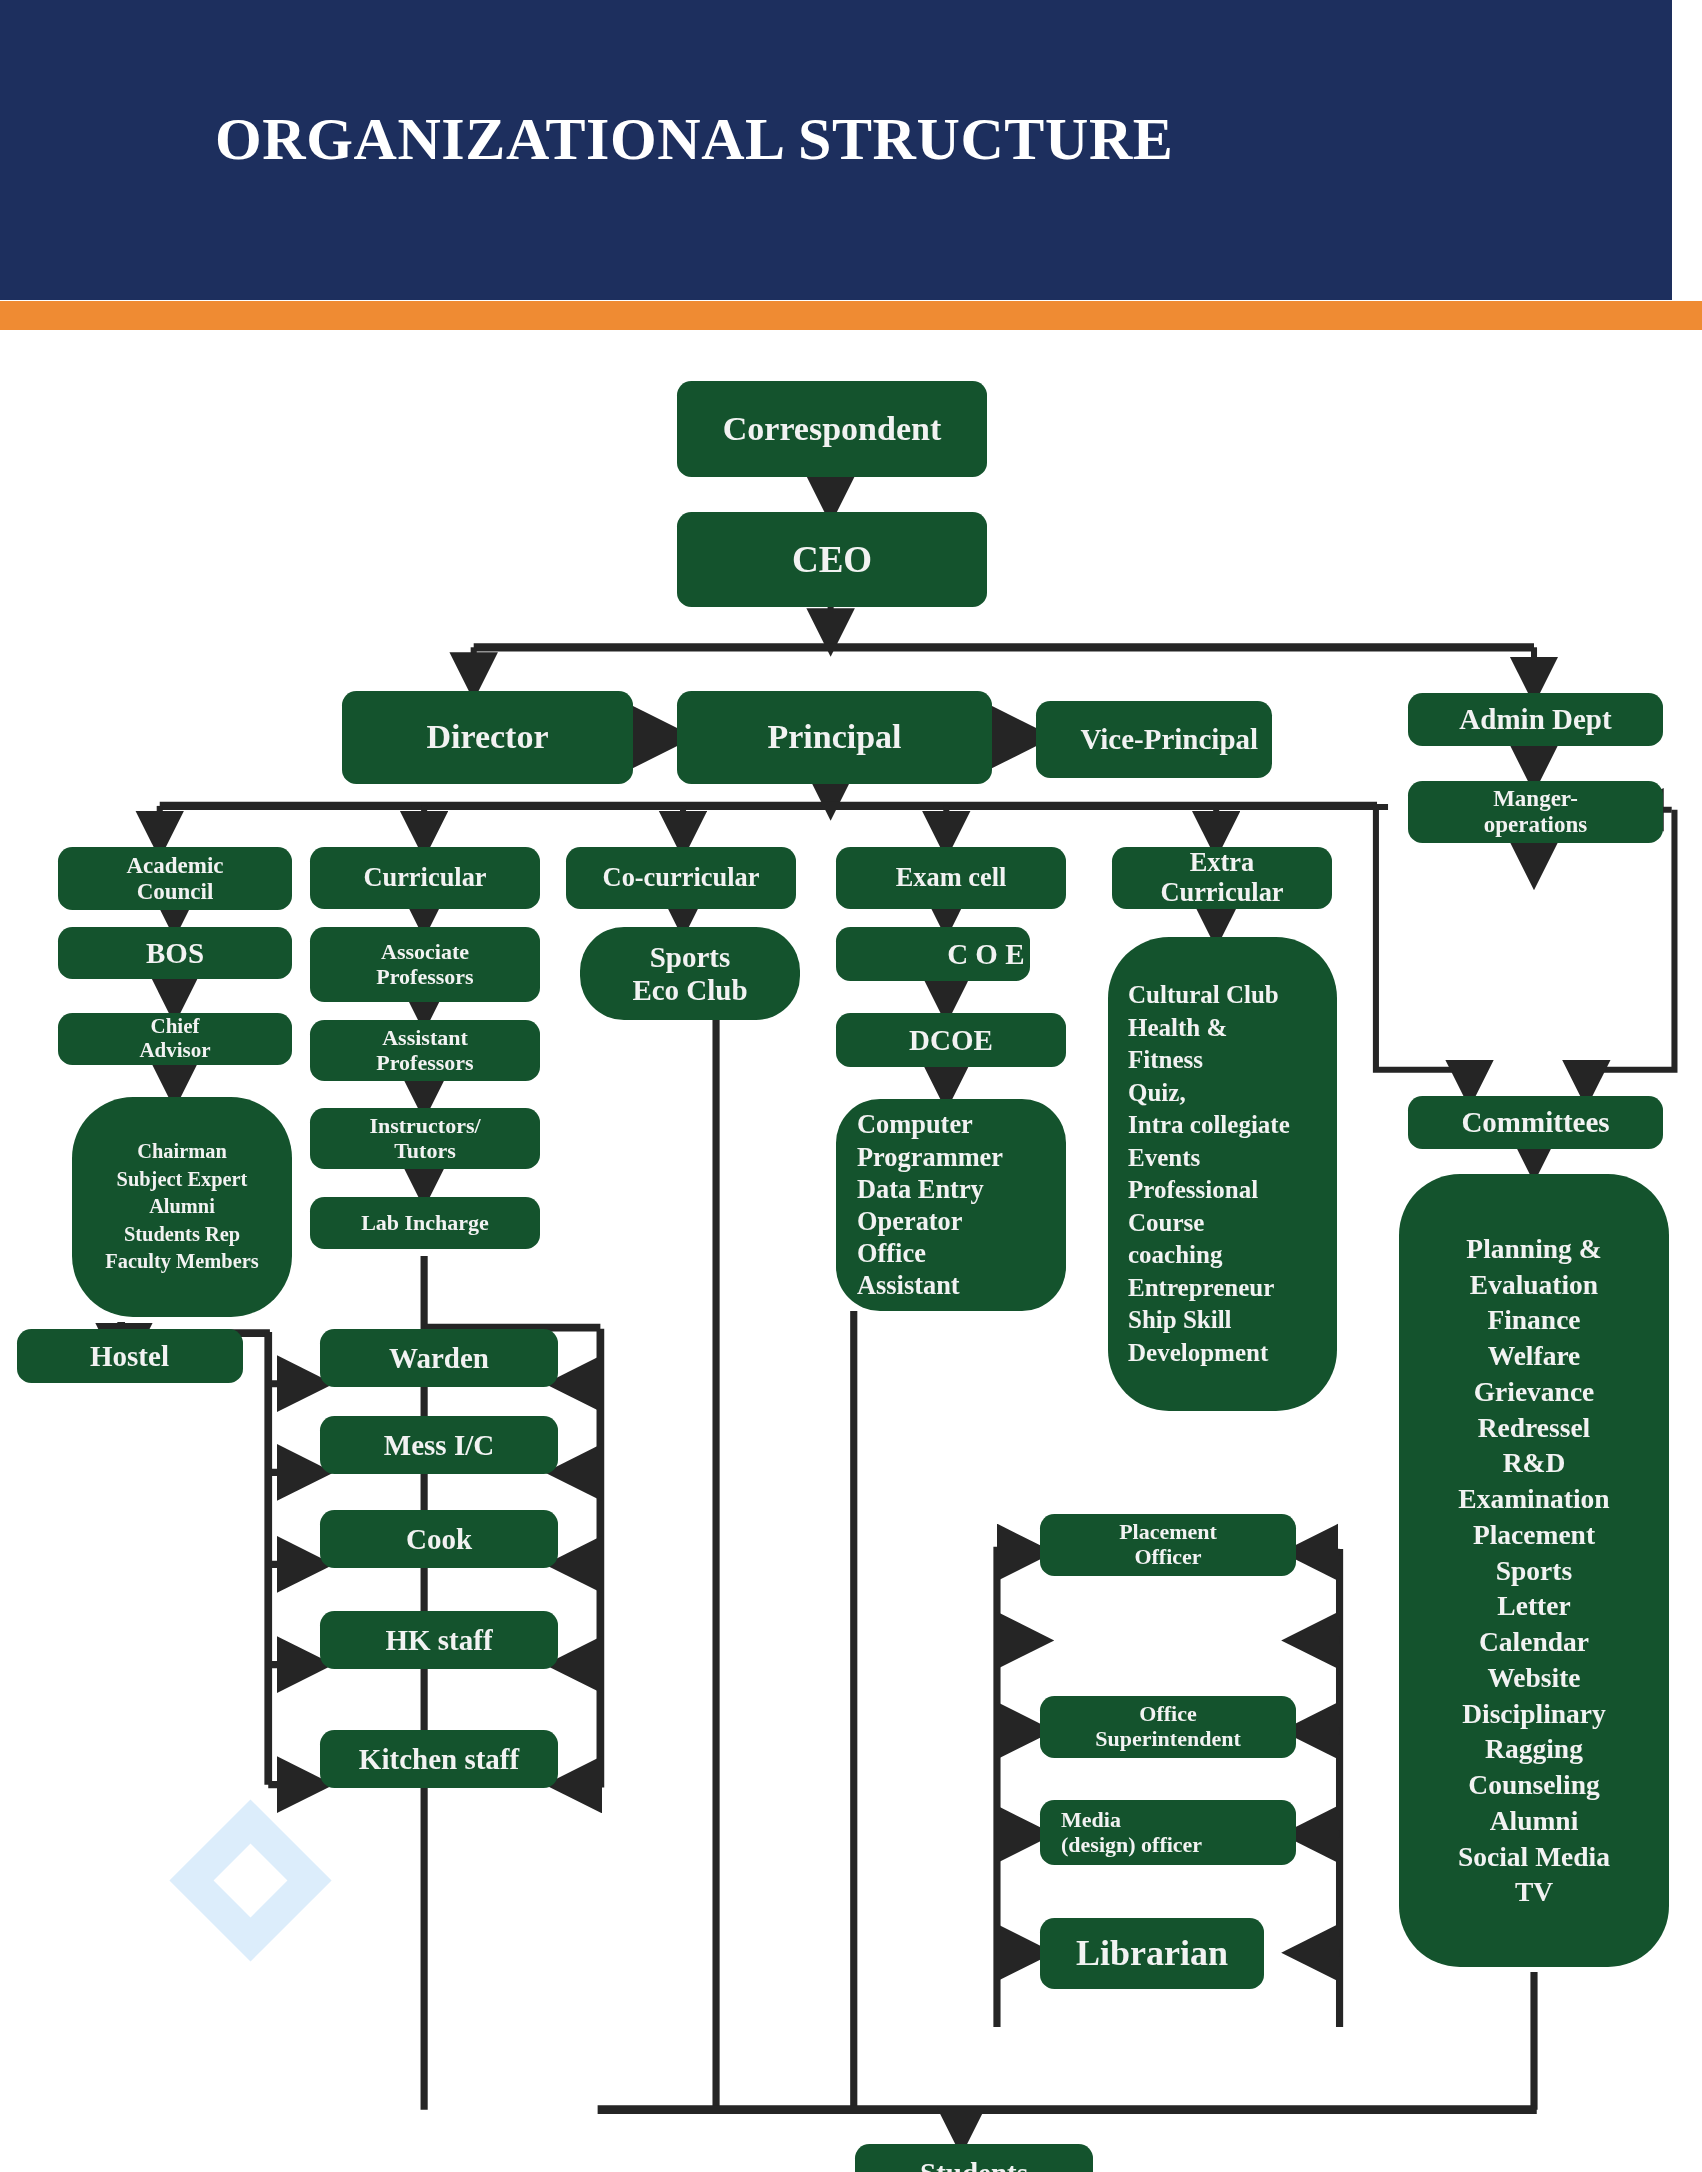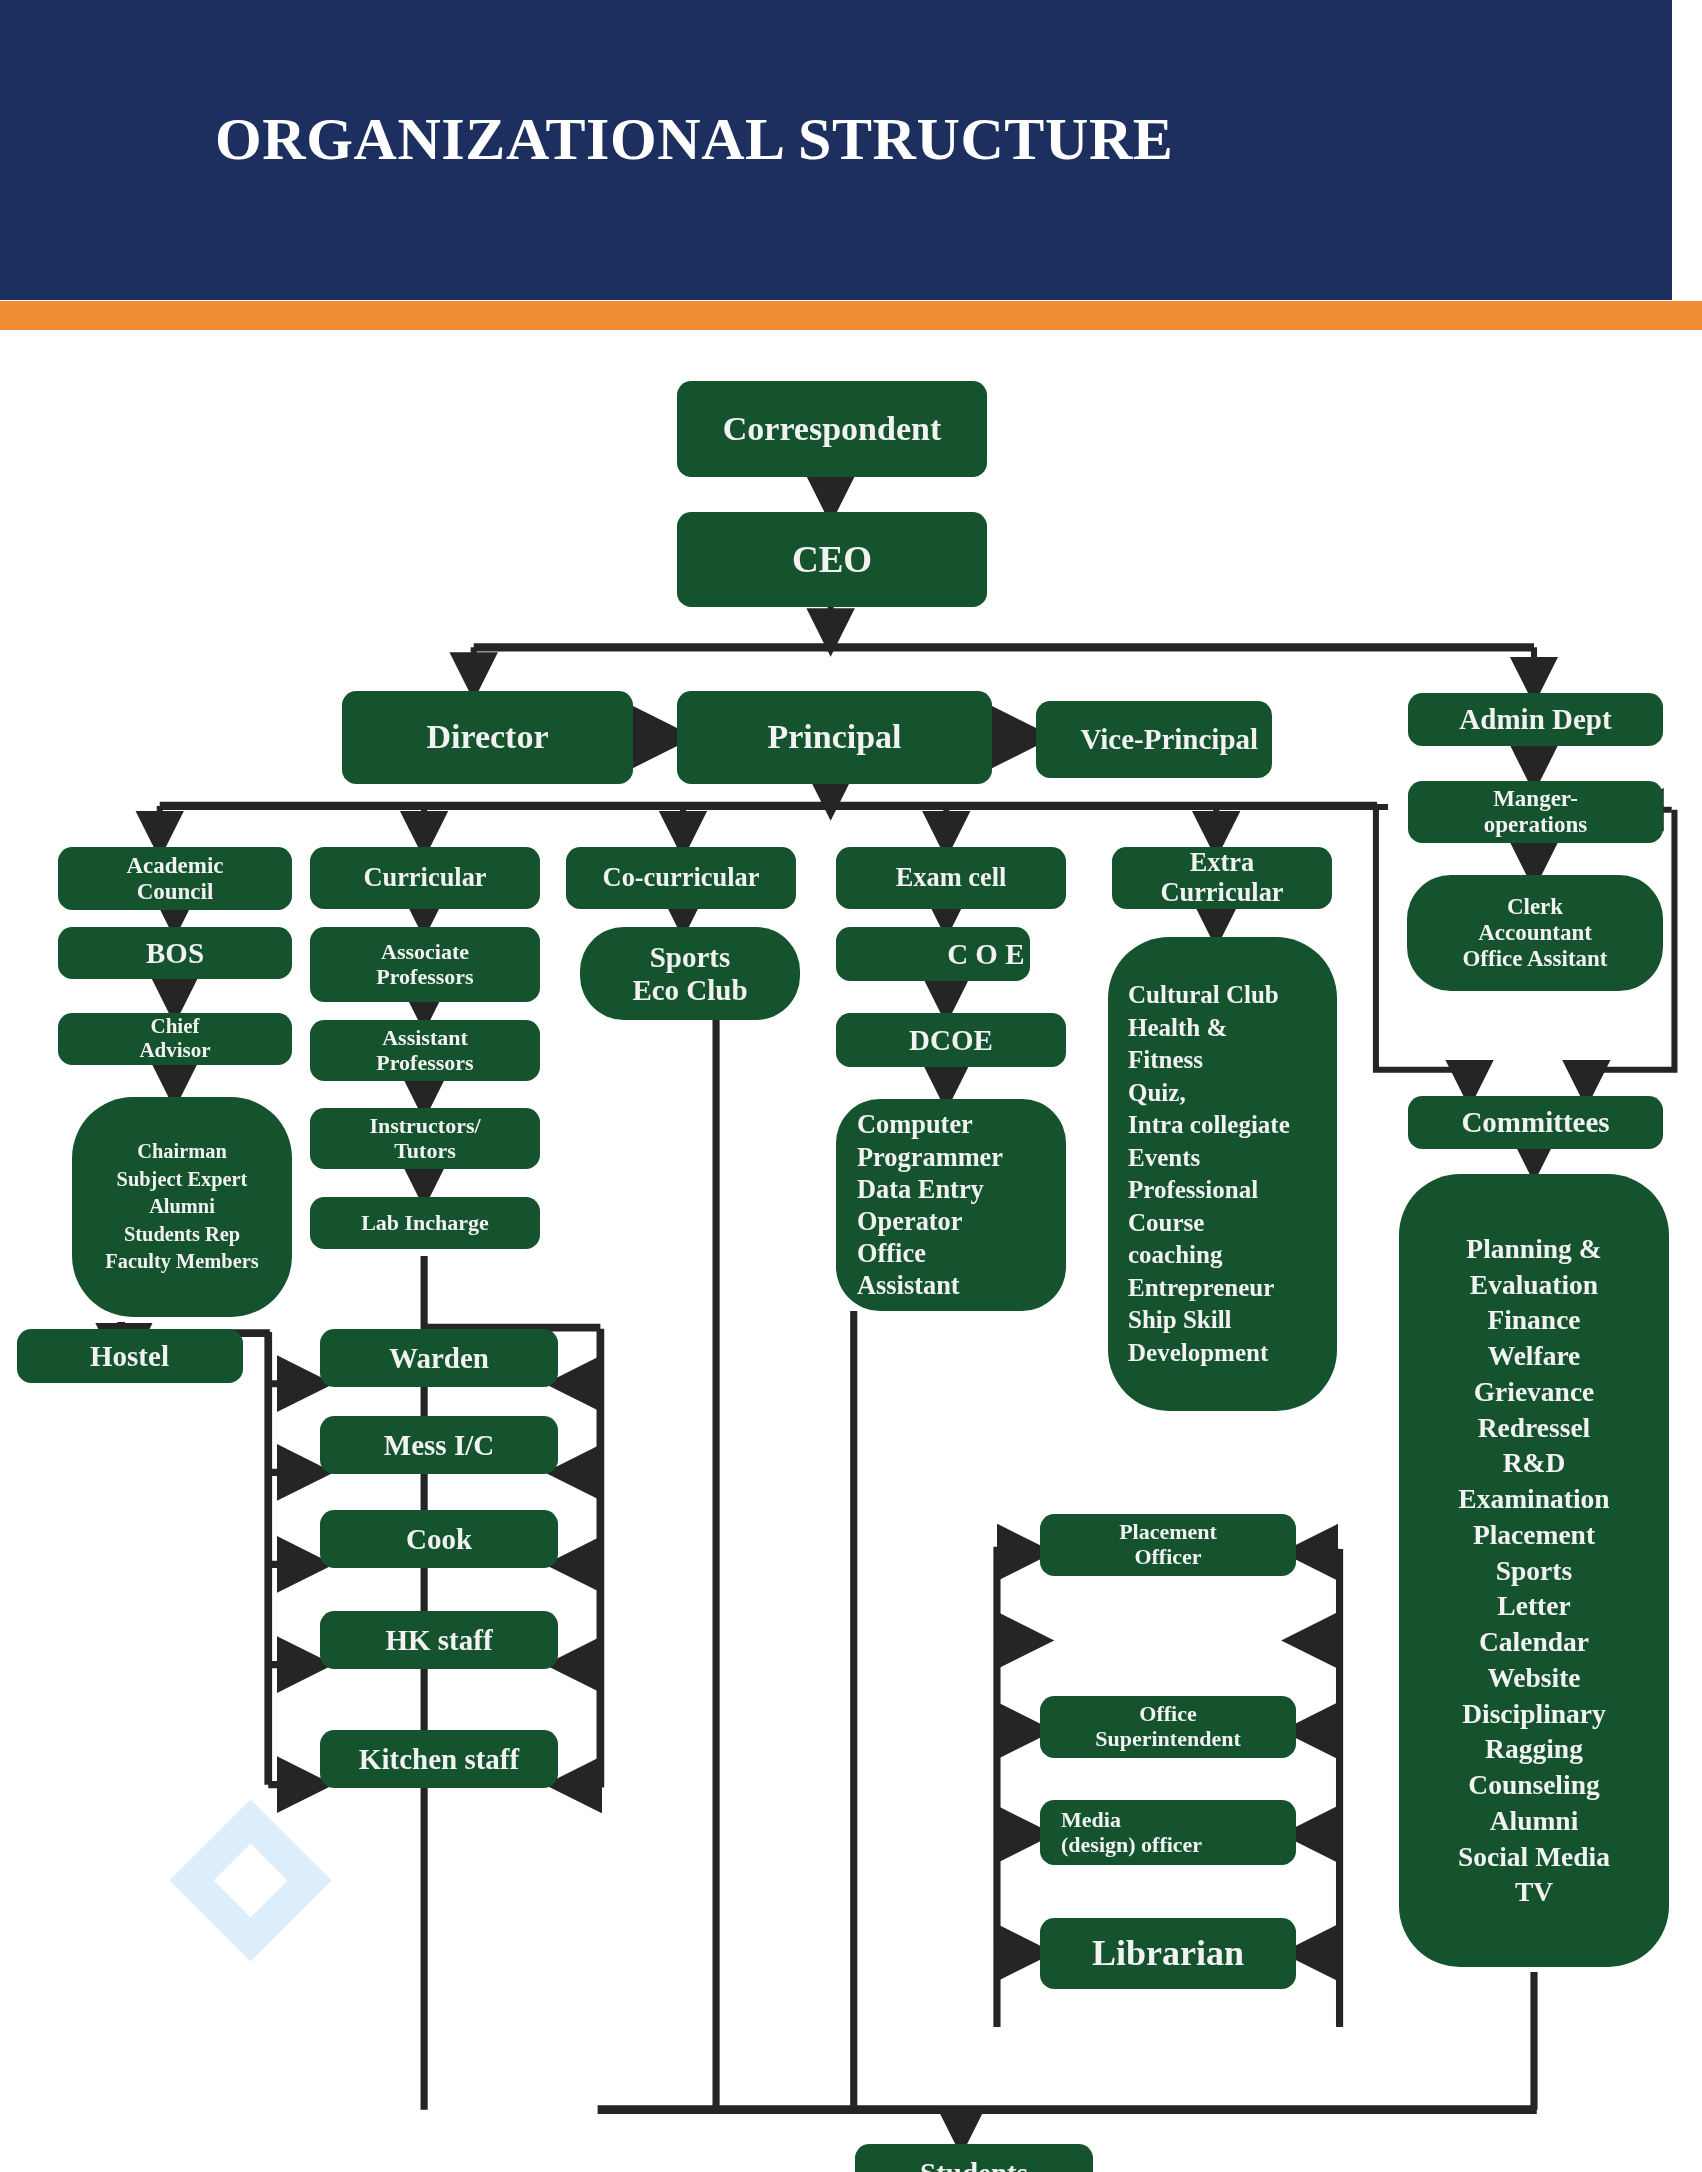--- a/index.html
+++ b/index.html
@@ -192,25 +192,20 @@
 
   <div class="node" style="left:1408px;top:693px;width:255px;height:53px;font-size:29px;">
     <span>Admin Dept</span>
   </div>
 
   <div class="node" style="left:1408px;top:781px;width:255px;height:62px;font-size:23px;">
     <span class="stack">Manger-
 operations</span>
   </div>
 
-  <div class="node pill" style="left:1407px;top:875px;width:256px;height:116px;font-size:23px;">
-    <span class="stack">Clerk
-Accountant
-Office Assitant</span>
-  </div>
 
   <div class="node" style="left:1408px;top:1096px;width:255px;height:53px;font-size:29px;">
     <span>Committees</span>
   </div>
 
   <div class="node listbox" style="left:1399px;top:1174px;width:270px;height:793px;font-size:27.5px;line-height:1.30;">
     <span class="stack">Planning &amp;
 Evaluation
 Finance
 Welfare
@@ -362,21 +357,21 @@
     <span class="stack">Office
 Superintendent</span>
   </div>
 
   <div class="node" style="left:1040px;top:1800px;width:256px;height:65px;font-size:22px;
               justify-content:flex-start;text-align:left;padding-left:21px;">
     <span class="stack">Media
 (design) officer</span>
   </div>
 
-  <div class="node" style="left:1040px;top:1918px;width:256px;height:71px;font-size:36px;">
+  <div class="node" style="left:1040px;top:1918px;width:224px;height:71px;font-size:36px;">
     <span>Librarian</span>
   </div>
 
   <div class="node" style="left:855px;top:2144px;width:238px;height:58px;font-size:29px;">
     <span>Students</span>
   </div>
 
 </div>
 
 

